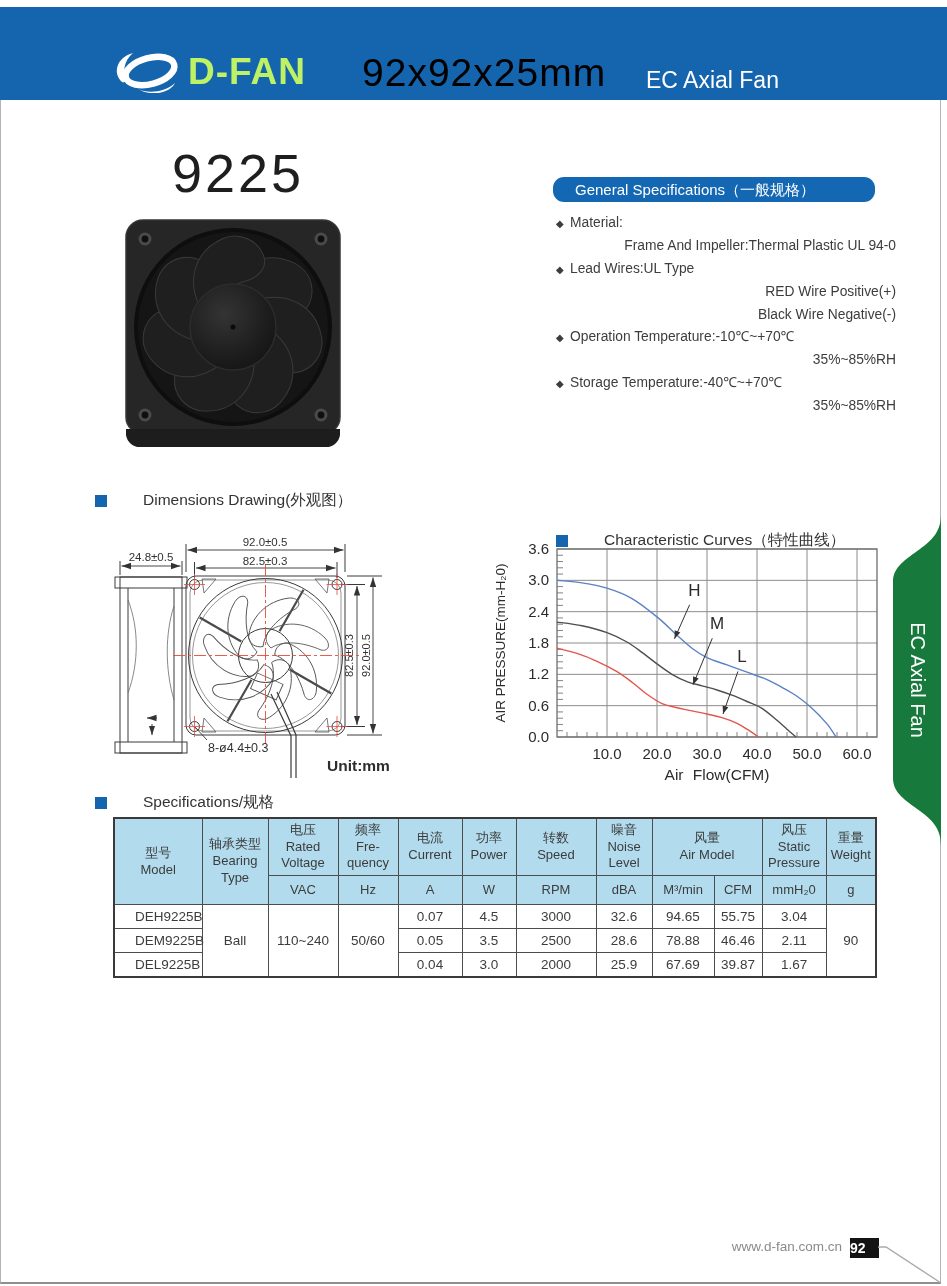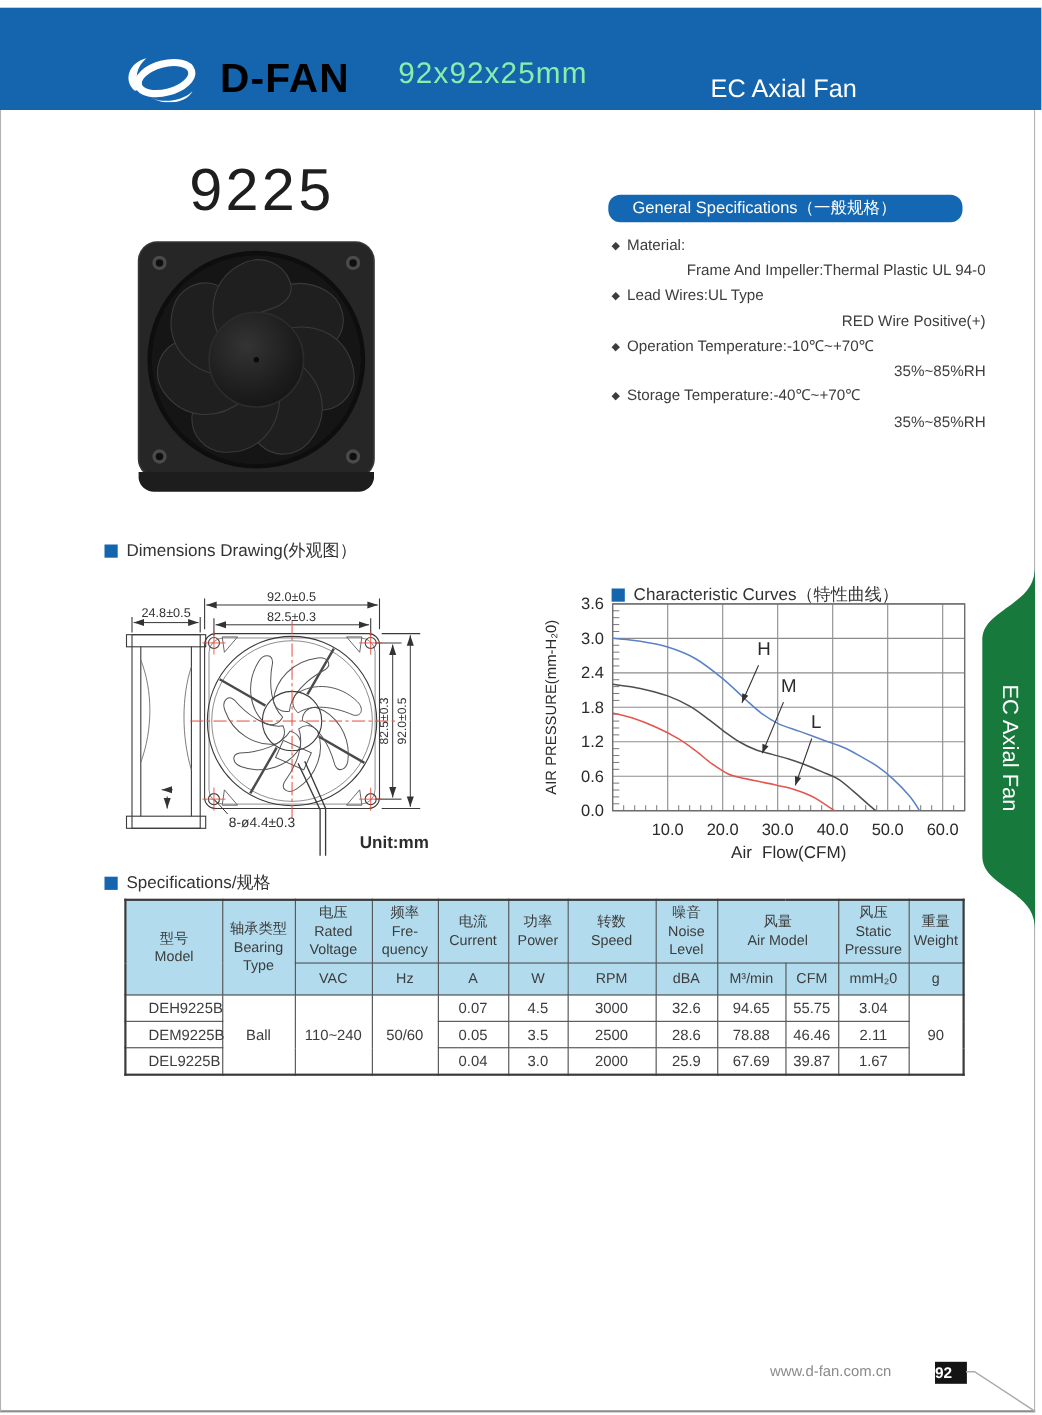--- a/index.html
+++ b/index.html
@@ -4,54 +4,54 @@
 <style>
   html,body{margin:0;padding:0;background:#fff;}
   .page{position:relative;width:947px;height:1286px;background:#fff;overflow:hidden;
         font-family:"Liberation Sans",sans-serif;color:#333;}
   
   .frame{position:absolute;left:0;top:100px;width:941px;height:1184px;box-sizing:border-box;
          border-left:1px solid #b3b3b3;border-right:1px solid #b3b3b3;border-bottom:2px solid #8f8f8f;}
   
   .top-bar{position:absolute;left:0;top:7px;width:947px;height:93px;background:#1565ae;}
   .brand{position:absolute;left:110px;top:44px;display:flex;align-items:center;}
-  .brand-name{color:#000000;font-size:37px;font-weight:bold;letter-spacing:1px;margin-left:18px;}
-  .hdr-title{position:absolute;left:362px;top:44px;color:#86efac;font-size:27px;letter-spacing:1px;}
+  .brand-name{color:#bef264;font-size:37px;font-weight:bold;letter-spacing:1px;margin-left:6px;}
+  .hdr-title{position:absolute;left:362px;top:44px;color:#000000;font-size:39px;letter-spacing:1px;}
   .hdr-sub{position:absolute;left:646px;top:60px;color:#fff;font-size:23px;}
   
   .model-no{position:absolute;left:172px;top:142px;font-size:54px;color:#1e1e1e;letter-spacing:3px;}
   
   .gs-bar{position:absolute;left:553px;top:177px;width:322px;height:25px;background:#1467b2;
           color:#fff;font-size:15px;line-height:25px;padding-left:22px;box-sizing:border-box;border-radius:11px;}
   .gs-list{position:absolute;left:556px;top:212px;width:340px;}
   .gs-item{display:flex;font-size:13.8px;line-height:22.4px;color:#3d3d3d;}
   .gs-item .d{width:14px;font-size:10px;padding-top:1px;flex:none;}
   .gs-item.cont{padding-left:14px;justify-content:flex-end;}
   
-  .sec-head{position:absolute;font-size:15.5px;color:#333;display:flex;align-items:center;}
+  .sec-head{position:absolute;font-size:15.5px;color:#333;display:flex;align-items:center;gap:28px;}
   .bluesq{width:12px;height:12px;background:#1565ae;margin-right:8px;flex:none;}
   
   .ch-svg{position:absolute;left:490px;top:535px;}
   
   .spec-table{position:absolute;left:113px;top:817px;border-collapse:collapse;table-layout:fixed;
               width:762px;font-size:13px;color:#3c3c3c;}
   .spec-table th,.spec-table td{border:1px solid #4d4d4d;text-align:center;vertical-align:middle;
               padding:0 2px;font-weight:normal;}
   .spec-table{border:2px solid #3a3a3a;}
   .spec-table thead th{background:#b2dcee;white-space:pre-line;line-height:1.3;}
   .spec-table tr.h1 th{height:56px;}
   .spec-table tr.h2 th{height:28px;}
   .spec-table td{height:23px;font-size:13.5px;}
   .spec-table td.model{text-align:right;padding-left:20px;}
   
   .ribbon{position:absolute;left:892px;top:512px;width:49px;height:336px;}
   .ribbon-label{position:absolute;left:50%;top:50%;transform:translate(-50%,-50%) rotate(90deg);
                 color:#fff;font-size:20px;white-space:nowrap;}
   
-  .footer-url{position:absolute;left:700px;top:1239px;width:142px;text-align:left;
+  .footer-url{position:absolute;left:700px;top:1239px;width:142px;text-align:right;
               font-size:13.5px;color:#8a8a8a;text-decoration:none;}
   .page-num{position:absolute;left:850px;top:1238px;width:29px;height:20px;background:#141414;
             color:#fff;font-size:14px;font-weight:bold;line-height:20px;}
   .corner-svg{position:absolute;left:878px;top:1239px;}
   
   .dim-svg text{font-family:"Liberation Sans",sans-serif;}
 </style>
 </head>
 <body>
 
@@ -117,20 +117,23 @@
       </div>
     <div class="gs-item cont">
         <span>Frame And Impeller:Thermal Plastic UL 94-0</span>
       </div>
     <div class="gs-item">
         <span class="d">◆</span>
         <span>Lead Wires:UL Type</span>
       </div>
     <div class="gs-item cont">
         <span>RED Wire Positive(+)</span>
+      </div>
+    <div class="gs-item cont">
+        <span>Black Wire Negative(-)</span>
       </div>
     <div class="gs-item">
         <span class="d">◆</span>
         <span>Operation Temperature:-10℃~+70℃</span>
       </div>
     <div class="gs-item cont">
         <span>35%~85%RH</span>
       </div>
     <div class="gs-item">
         <span class="d">◆</span>

